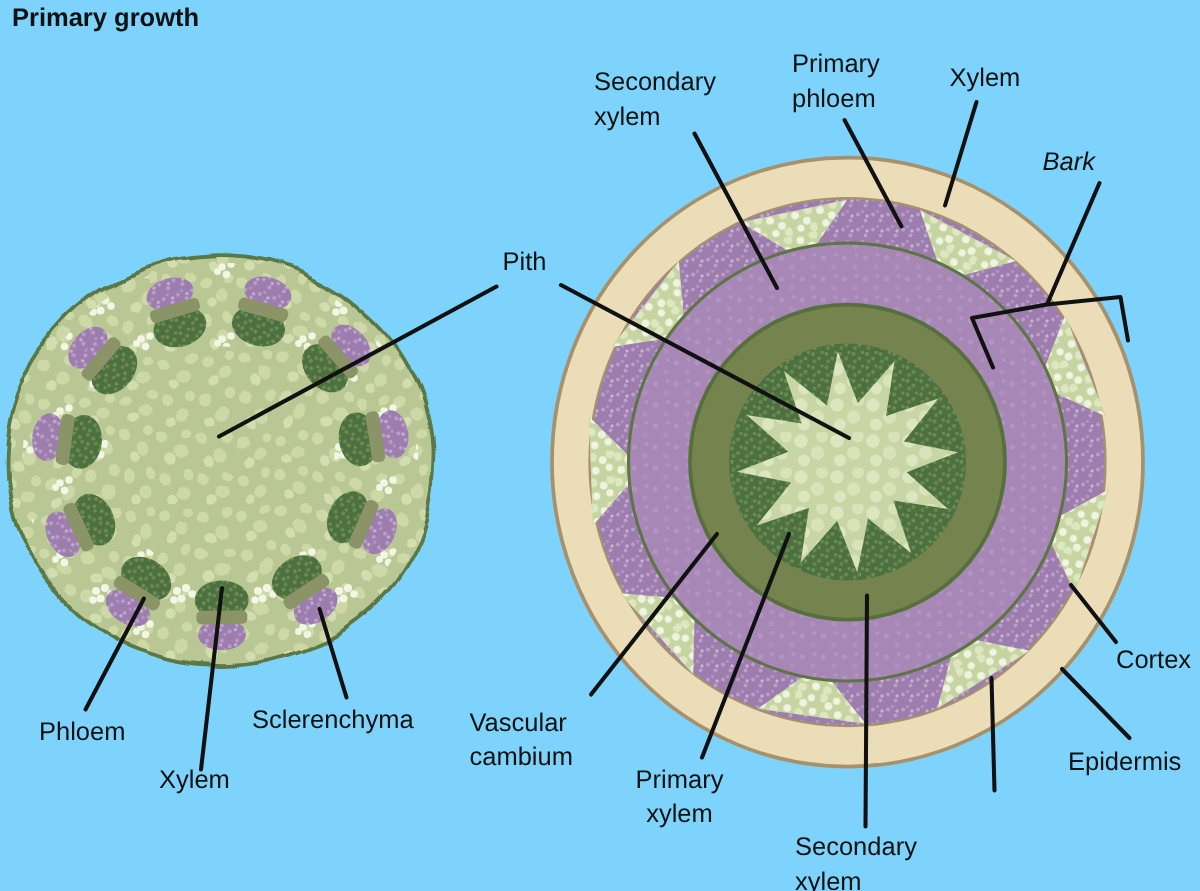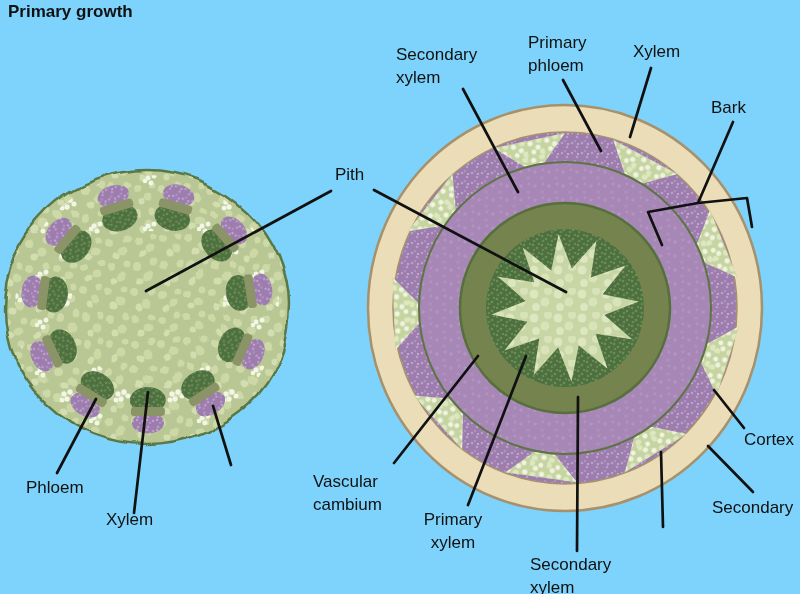--- a/index.html
+++ b/index.html
@@ -149,23 +149,24 @@
     <polyline points="744,428 714,390"></polyline>
     <polyline points="753,492 708,446"></polyline>
   </g>
 </svg>
 
   <div class="title" style="left:8px;top:2px;">Primary growth</div>
 
   <div class="label" style="left:335px;top:164px;">Pith</div>
   <div class="label" style="left:26px;top:477px;">Phloem</div>
   <div class="label" style="left:106px;top:509px;">Xylem</div>
+  <div class="label" style="left:168px;top:469px;">Sclerenchyma</div>
 
   <div class="label" style="left:396px;top:44px;width:95px;">Secondary xylem</div>
   <div class="label" style="left:528px;top:32px;width:72px;">Primary phloem</div>
   <div class="label" style="left:633px;top:41px;">Xylem</div>
-  <div class="label" style="left:711px;top:97px;">Bark</div>
+  <div class="label" style="left:695px;top:97px;font-style:italic;">Bark</div>
   <div class="label" style="left:744px;top:429px;">Cortex</div>
-  <div class="label" style="left:712px;top:497px;">Secondary</div>
+  <div class="label" style="left:712px;top:497px;">Epidermis</div>
   <div class="label" style="left:530px;top:554px;width:95px;">Secondary xylem</div>
   <div class="label" style="left:417px;top:509px;width:72px;text-align:center;">Primary xylem</div>
   <div class="label" style="left:313px;top:471px;width:82px;">Vascular cambium</div>
 </div>
 
 </body></html>

